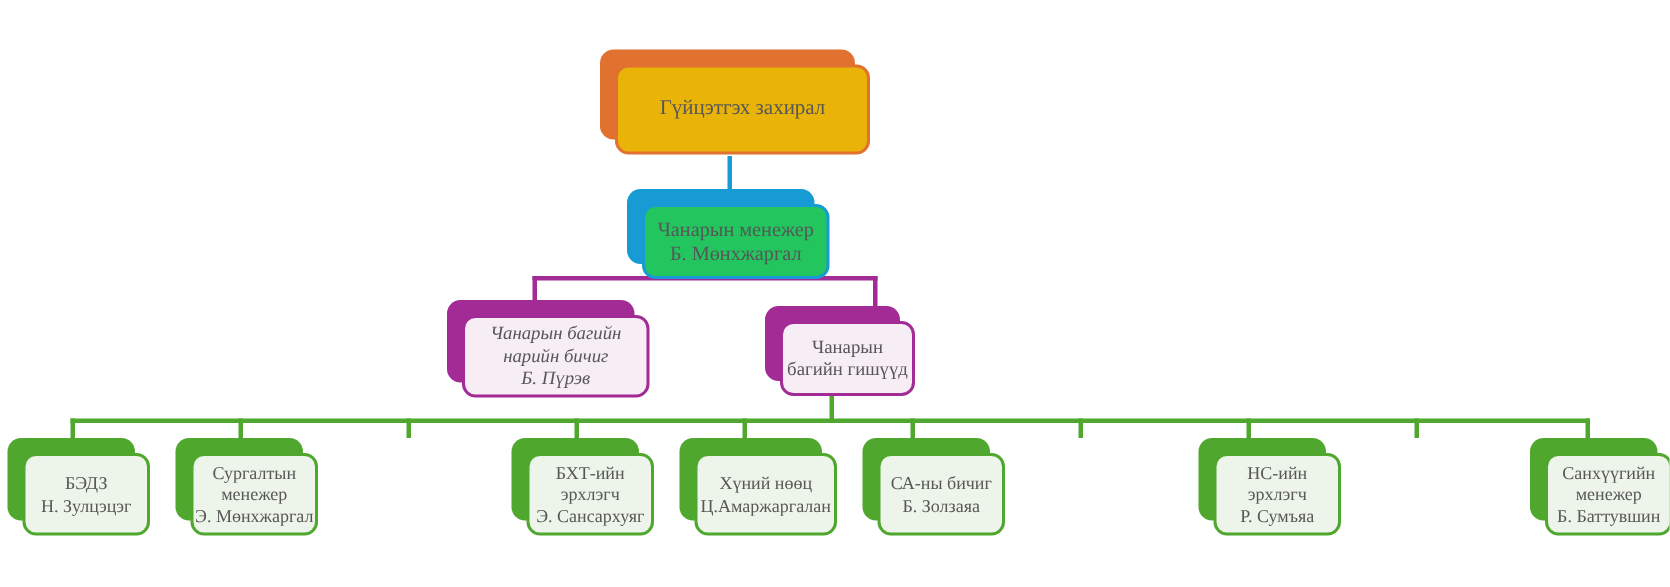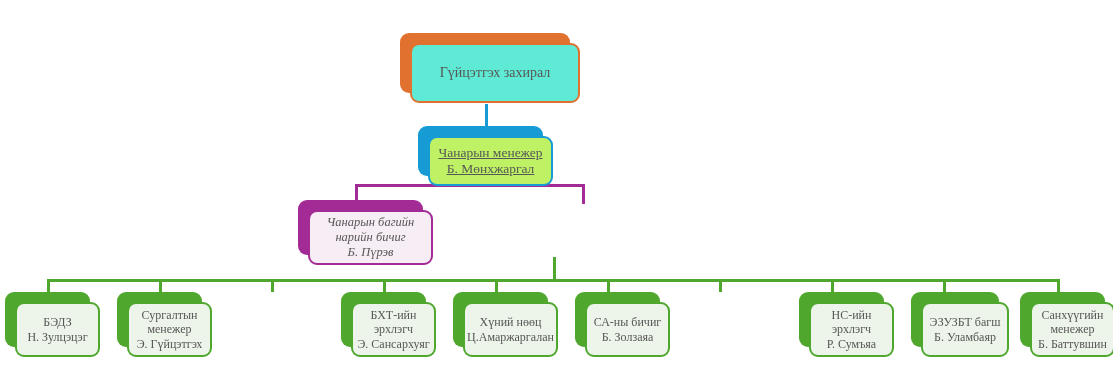--- a/index.html
+++ b/index.html
@@ -52,24 +52,24 @@
     justify-content: center;
     text-align: center;
     line-height: 1.22;
     color: #575757;
     padding: 2px 5px;
   }
   .node .card .line { display: block; white-space: nowrap; }
 
   
   .lvl-exec .plate { background: #E1712E; }
-  .lvl-exec .card  { background: #5eead4; border-color: #E1712E; }
+  .lvl-exec .card  { background: #eab308; border-color: #E1712E; }
 
   .lvl-qm .plate { background: #169BD5; }
-  .lvl-qm .card  { background: #bef264; border-color: #169BD5; text-decoration: underline; }
+  .lvl-qm .card  { background: #22c55e; border-color: #169BD5; }
 
   .lvl-pur .plate { background: #A32B96; }
   .lvl-pur .card  { background: #F7EDF5; border-color: #A32B96; }
 
   .lvl-grn .plate { background: #4FA72E; }
   .lvl-grn .card  { background: #EDF4E9; border-color: #4FA72E; }
 
   
   .fs-exec { font-size: 14px; }
   .fs-qm   { font-size: 13.5px; }
@@ -134,35 +134,42 @@
 
   <div class="node lvl-pur" style="left:298px; top:200px; width:125px; height:55px;font-style:italic;">
     <div class="plate"></div>
     <div class="card fs-pur">
       <span class="line">Чанарын багийн</span>
       <span class="line">нарийн бичиг</span>
       <span class="line">Б. Пүрэв</span>
     </div>
   </div>
 
+  <div class="node lvl-pur" style="left:510px; top:204px; width:90px; height:50px;">
+    <div class="plate"></div>
+    <div class="card fs-pur">
+      <span class="line">Чанарын</span>
+      <span class="line">багийн гишүүд</span>
+    </div>
+  </div>
 
   <div class="node lvl-grn" style="left:5px; top:292px; width:85px; height:55px;">
     <div class="plate"></div>
     <div class="card fs-grn">
       <span class="line">БЭДЗ</span>
       <span class="line">Н. Зулцэцэг</span>
     </div>
   </div>
 
   <div class="node lvl-grn" style="left:117px; top:292px; width:85px; height:55px;">
     <div class="plate"></div>
     <div class="card fs-grn">
       <span class="line">Сургалтын</span>
       <span class="line">менежер</span>
-      <span class="line">Э. Гүйцэтгэх</span>
+      <span class="line">Э. Мөнхжаргал</span>
     </div>
   </div>
 
 
   <div class="node lvl-grn" style="left:341px; top:292px; width:85px; height:55px;">
     <div class="plate"></div>
     <div class="card fs-grn">
       <span class="line">БХТ-ийн</span>
       <span class="line">эрхлэгч</span>
       <span class="line">Э. Сансархуяг</span>
@@ -188,27 +195,20 @@
 
   <div class="node lvl-grn" style="left:799px; top:292px; width:85px; height:55px;">
     <div class="plate"></div>
     <div class="card fs-grn">
       <span class="line">НС-ийн</span>
       <span class="line">эрхлэгч</span>
       <span class="line">Р. Сумъяа</span>
     </div>
   </div>
 
-  <div class="node lvl-grn" style="left:911px; top:292px; width:88px; height:55px;">
-    <div class="plate"></div>
-    <div class="card fs-grn">
-      <span class="line">ЭЗУЗБТ багш</span>
-      <span class="line">Б. Уламбаяр</span>
-    </div>
-  </div>
 
   <div class="node lvl-grn" style="left:1020px; top:292px; width:85px; height:55px;">
     <div class="plate"></div>
     <div class="card fs-grn">
       <span class="line">Санхүүгийн</span>
       <span class="line">менежер</span>
       <span class="line">Б. Баттувшин</span>
     </div>
   </div>
 

